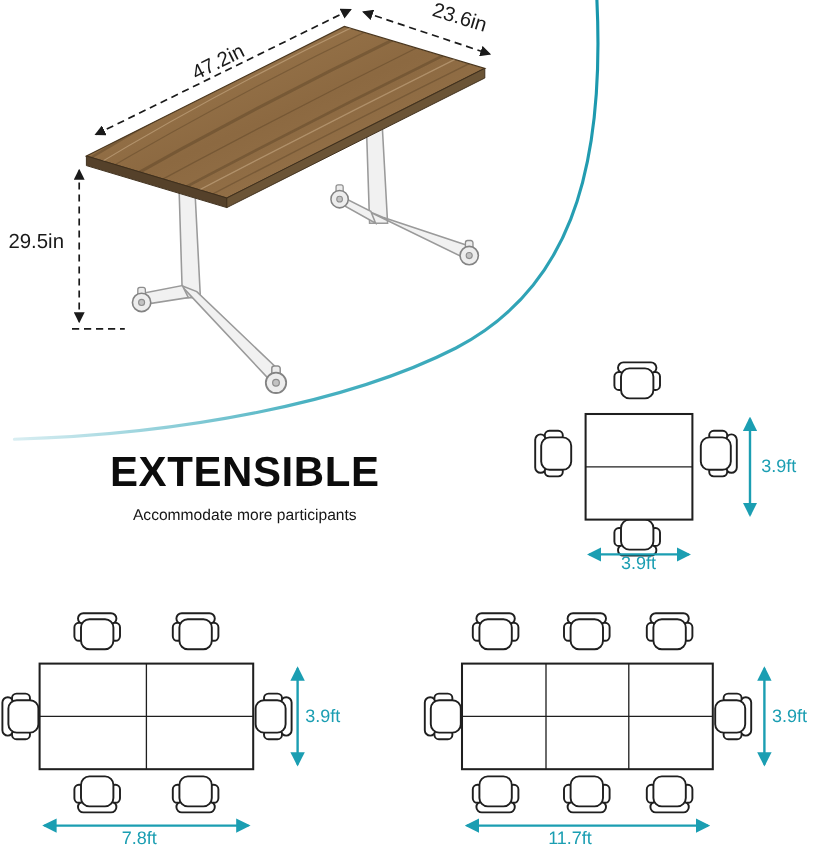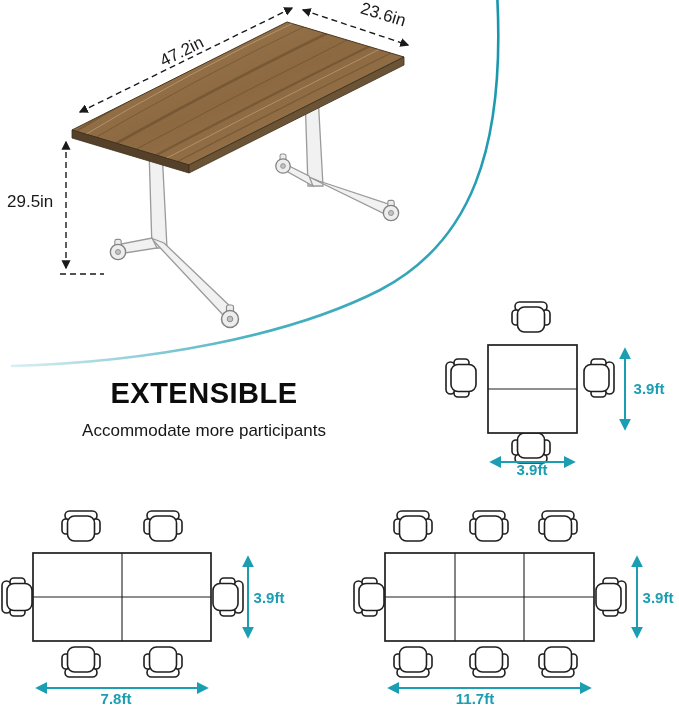--- a/index.html
+++ b/index.html
@@ -14,26 +14,26 @@
 
   
   .dim-t{stroke:var(--accent,#1b9eb2);stroke-width:2;fill:none}
   .accent-fill{fill:var(--accent,#1b9eb2)}
   .dash{stroke:#1a1a1a;stroke-width:1.4;stroke-dasharray:6 4;fill:none}
 
   
   .leg{fill:#f1f1f1;stroke:#9a9a9a;stroke-width:1.3}
 
   
-  .dimlabel{position:absolute;color:var(--accent,#1b9eb2);font-weight:bold;font-size:15px;
+  .dimlabel{position:absolute;color:var(--accent,#1b9eb2);font-weight:normal;font-size:15px;
             transform:translateX(-50%);white-space:nowrap}
   .dim3d{position:absolute;color:#1a1a1a;font-size:17px;white-space:nowrap}
   .heading{position:absolute;left:6px;top:372px;width:396px;text-align:center;color:#0c0c0c}
-  .heading .h1{font-size:29px;font-weight:800;line-height:43px;letter-spacing:.5px}
-  .heading .sub{font-size:17px;margin-top:6px;color:#161616;font-weight:400}
+  .heading .h1{font-size:35px;font-weight:800;line-height:43px;letter-spacing:.5px}
+  .heading .sub{font-size:13px;margin-top:6px;color:#161616;font-weight:400}
 </style>
 </head>
 <body>
 
 <div class="canvas">
 
   <svg width="0" height="0" style="position:absolute" aria-hidden="true">
     <defs>
       <g id="chairShape">
         <rect class="chair-part" x="4" y="1" width="32" height="9" rx="4.5"></rect>

